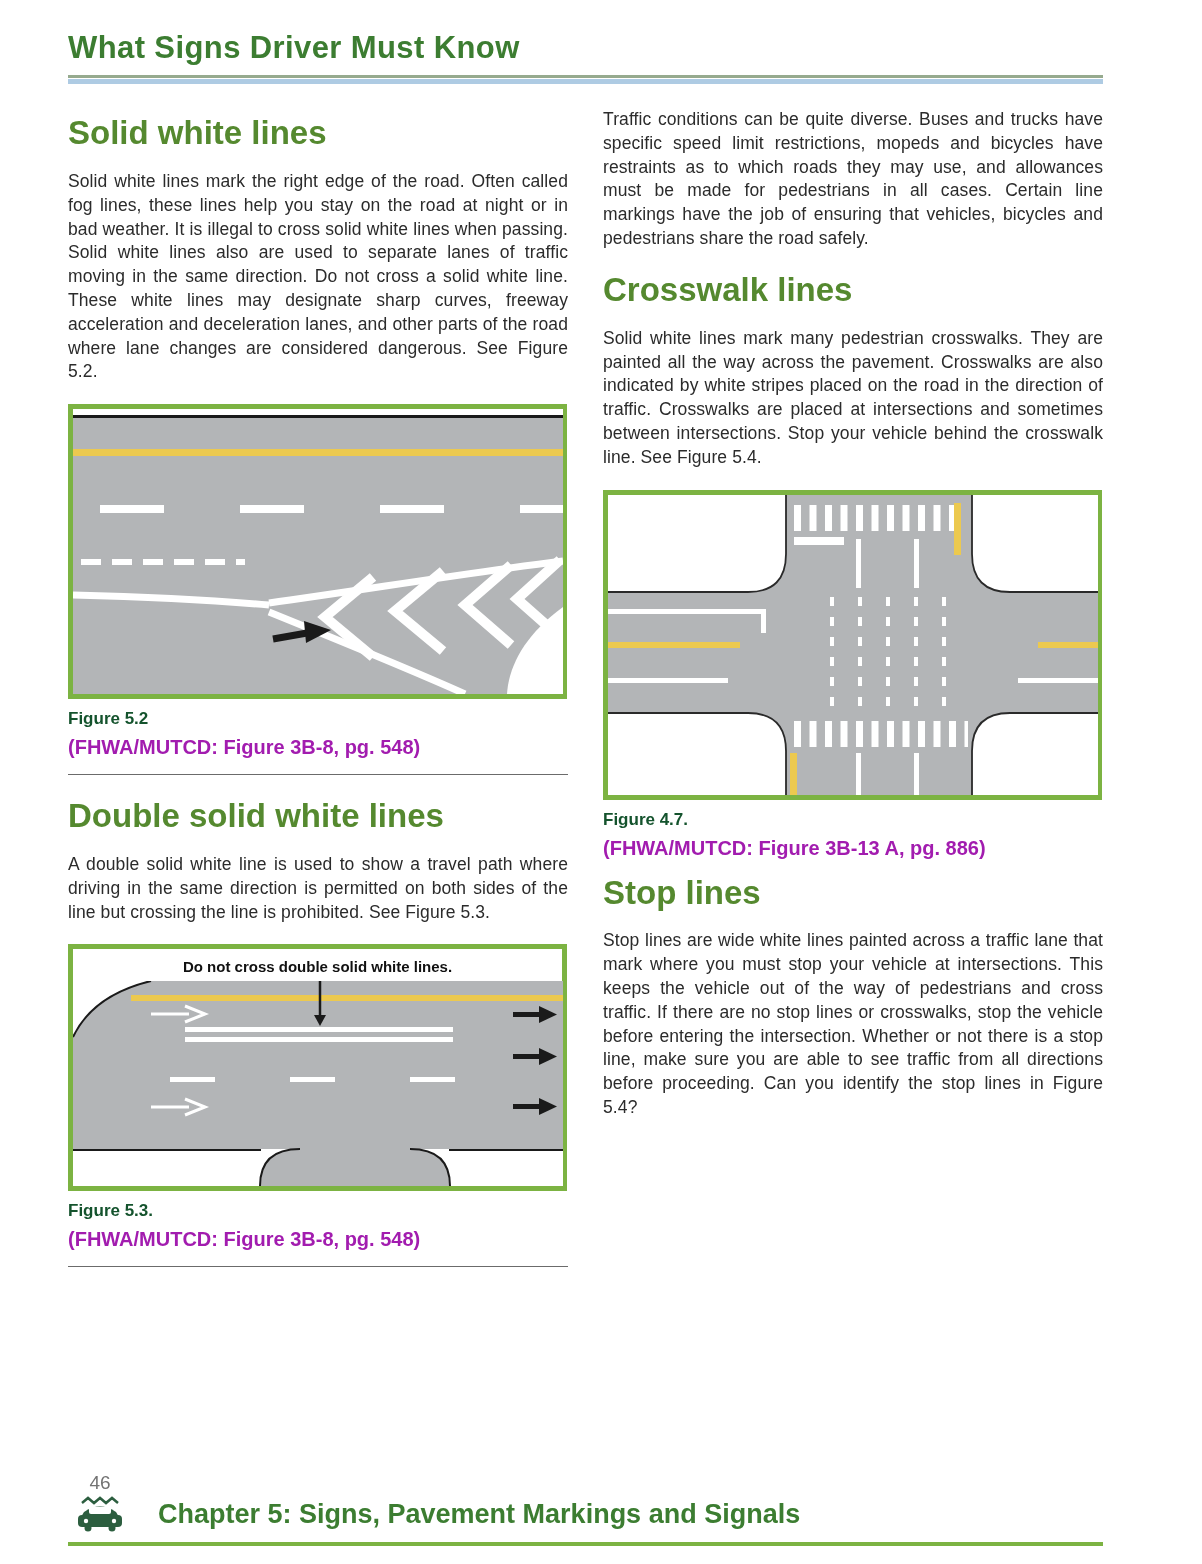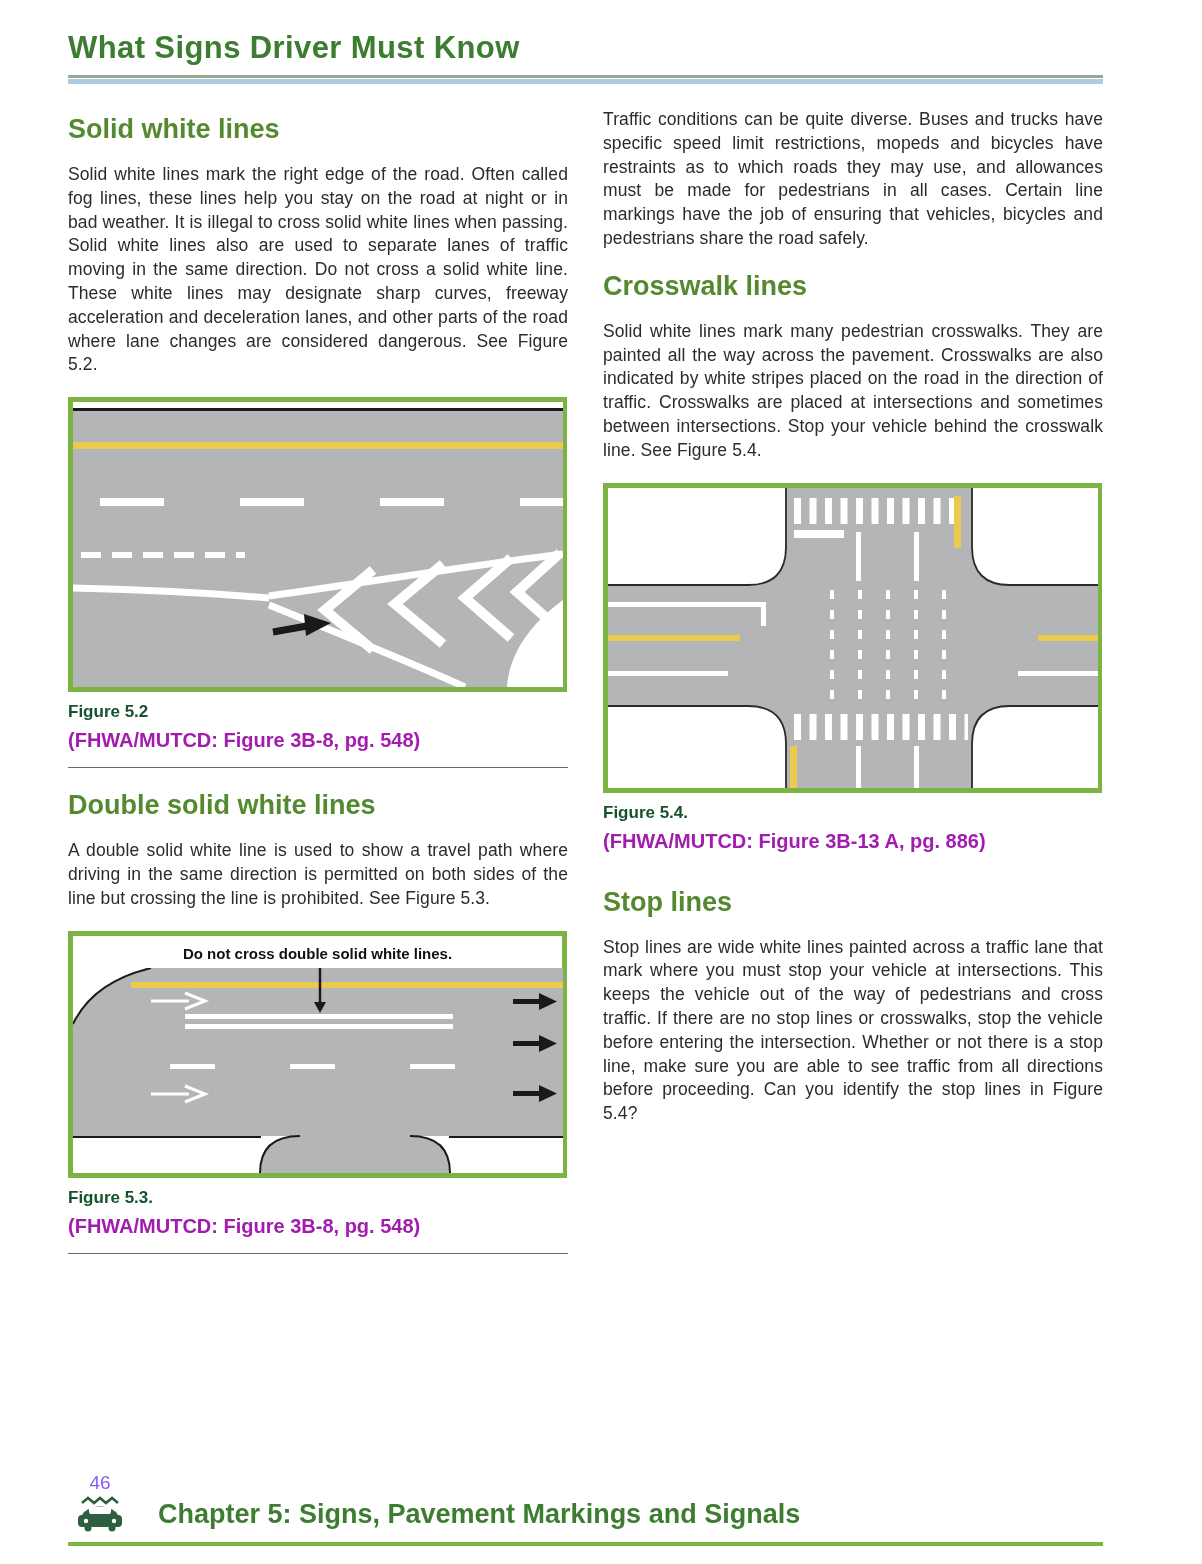--- a/index.html
+++ b/index.html
@@ -18,21 +18,21 @@
     font-size:31px; font-weight:bold; color:#3c7d31; letter-spacing:0.4px;
   }
   .header-rule-1 { height:3px; background:#96aa8e; margin-top:9px; }
   .header-rule-2 { height:5px; background:#aecbe3; margin-top:1px; }
 
   
   .content { display:flex; gap:35px; margin-top:24px; }
   .col { width:500px; }
 
   h2.section {
-    color:#55892f; font-size:27px; font-weight:bold;
+    color:#55892f; font-size:33px; font-weight:bold;
     margin:6px 0 18px; line-height:1.15;
   }
   p.body {
     font-size:17.5px; line-height:1.36; text-align:justify;
     margin-bottom:20px; letter-spacing:0.1px;
   }
 
   .figure {
     border:5px solid #7cb342; background:#ffffff;
     width:499px; margin:6px 0 10px;
@@ -43,21 +43,21 @@
     font-size:15px; font-weight:bold; color:#111; padding-top:9px;
   }
   .caption { color:#14532d; font-weight:bold; font-size:17px; margin-top:10px; }
   .caption-src { color:#a21caf; font-weight:bold; font-size:20px; margin-top:7px; }
   .col-rule { height:1px; background:#6b6b6b; margin:15px 0 22px; }
 
   
   .footer { position:absolute; left:68px; width:1035px; bottom:18px; }
   .footer-row { display:flex; align-items:flex-end; gap:26px; }
   .footer-left { display:flex; flex-direction:column; align-items:center; width:64px; }
-  .page-num { font-size:19px; color:#8b5cf6; margin-bottom:2px; }
+  .page-num { font-size:19px; color:#737373; margin-bottom:2px; }
   .chapter-title { font-size:27px; font-weight:bold; color:#3c7d31; padding-bottom:2px; }
   .footer-rule { height:4px; background:#7cb342; margin-top:10px; }
 </style>
 </head>
 <body>
 
 <div class="page">
 
   <div>
     <div class="header-title">What Signs Driver Must Know</div>
@@ -192,24 +192,24 @@
             <rect x="430" y="147" width="60" height="6"></rect>
           </g>
           <g fill="#ffffff">
             <rect x="0" y="114" width="158" height="5"></rect>
             <rect x="153" y="114" width="5" height="24"></rect>
             <rect x="0" y="183" width="120" height="5"></rect>
             <rect x="410" y="183" width="80" height="5"></rect>
           </g>
         </svg>
       </div>
-      <div class="caption">Figure 5.4.</div>
+      <div class="caption">Figure 4.7.</div>
       <div class="caption-src">(FHWA/MUTCD: Figure 3B-13 A, pg. 886)</div>
 
-      <h2 class="section" style="margin-top:34px;">Stop lines</h2>
+      <h2 class="section" style="margin-top:14px;">Stop lines</h2>
       <p class="body">Stop lines are wide white lines painted across a traffic lane that mark where you must stop your vehicle at intersections. This keeps the vehicle out of the way of pedestrians and cross traffic. If there are no stop lines or crosswalks, stop the vehicle before entering the intersection. Whether or not there is a stop line, make sure you are able to see traffic from all directions before proceeding. Can you identify the stop lines in Figure 5.4?</p>
 
     </div>
   </div>
 </div>
 
 <div class="footer">
   <div class="footer-row">
     <div class="footer-left">
       <div class="page-num">46</div>

